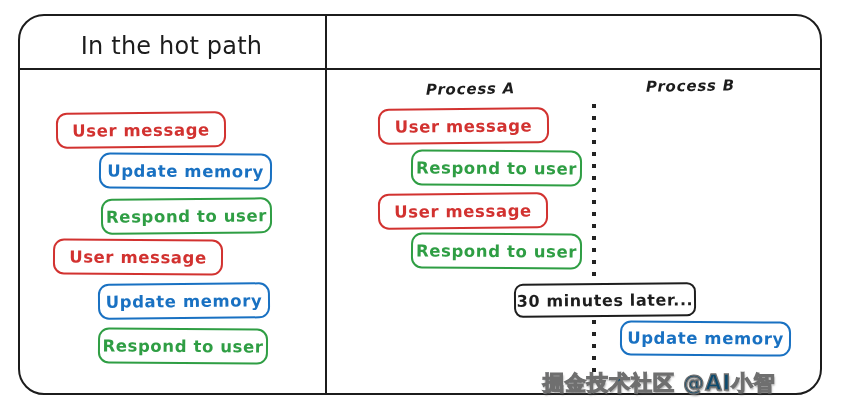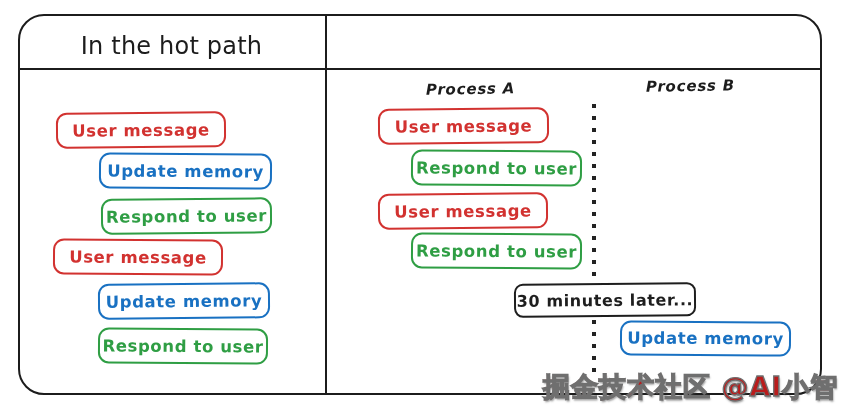--- a/index.html
+++ b/index.html
@@ -105,23 +105,23 @@
     border-radius: 9px;
     font-weight: 600;
     font-size: 16px;
   }
   .bg-b1 { left: 620px; top: 321px; width: 171px; height: 35px; }
   
   .watermark {
     position: absolute;
     left: 543px; top: 369px;
     width: 275px;
-    font-size: 27px;
+    font-size: 21px;
     font-weight: 700;
-    color: #b91c1c;
+    color: #0c4a6e;
     -webkit-text-stroke: 1.3px #6f6f6f;
     text-shadow: 1px 2px 2px rgba(80,80,80,0.55);
     white-space: nowrap;
     letter-spacing: 1px;
   }
 </style>
 </head>
 <body>
 
 <div class="stage">

